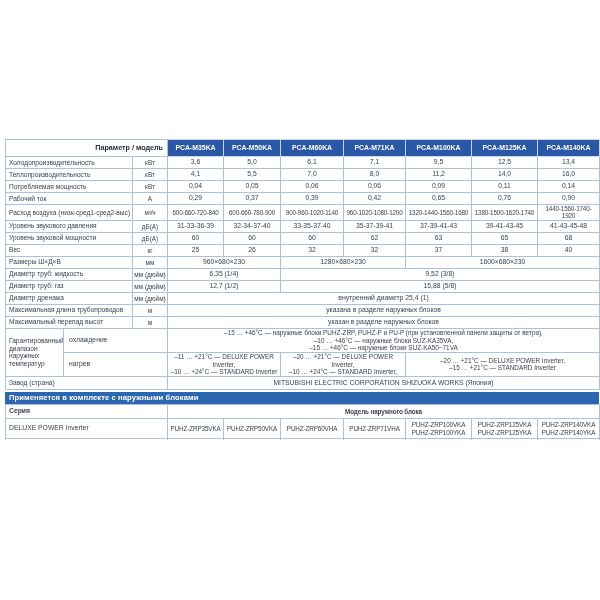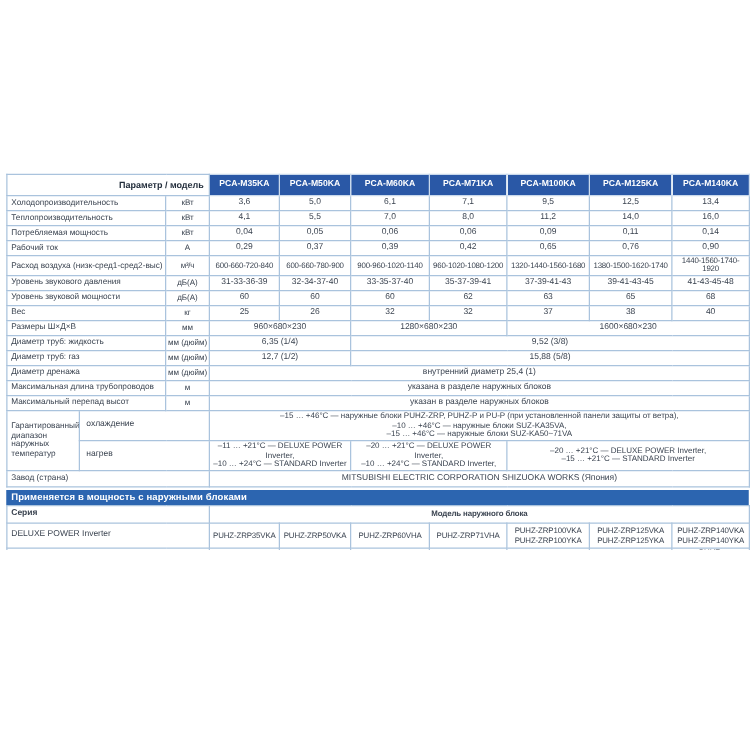--- a/index.html
+++ b/index.html
@@ -207,21 +207,21 @@
           <td colspan="3" class="v pre">–20 … +21°C — DELUXE POWER Inverter,
 –15 … +21°C — STANDARD Inverter</td>
         </tr>
         <tr>
           <td colspan="3" class="l">Завод (страна)</td>
           <td colspan="7" class="v">MITSUBISHI ELECTRIC CORPORATION SHIZUOKA WORKS (Япония)</td>
         </tr>
       </tbody>
   </table>
 
-  <div id="combo-band">Применяется в мощность с наружными блоками</div>
+  <div id="combo-band">Применяется в комплекте с наружными блоками</div>
 
   <table id="combo-table">
     <colgroup>
       <col style="width:58px">
         <col style="width:69px">
         <col style="width:35px">
       <col style="width:56px">
         <col style="width:57px">
         <col style="width:63px">
       <col style="width:62px">

